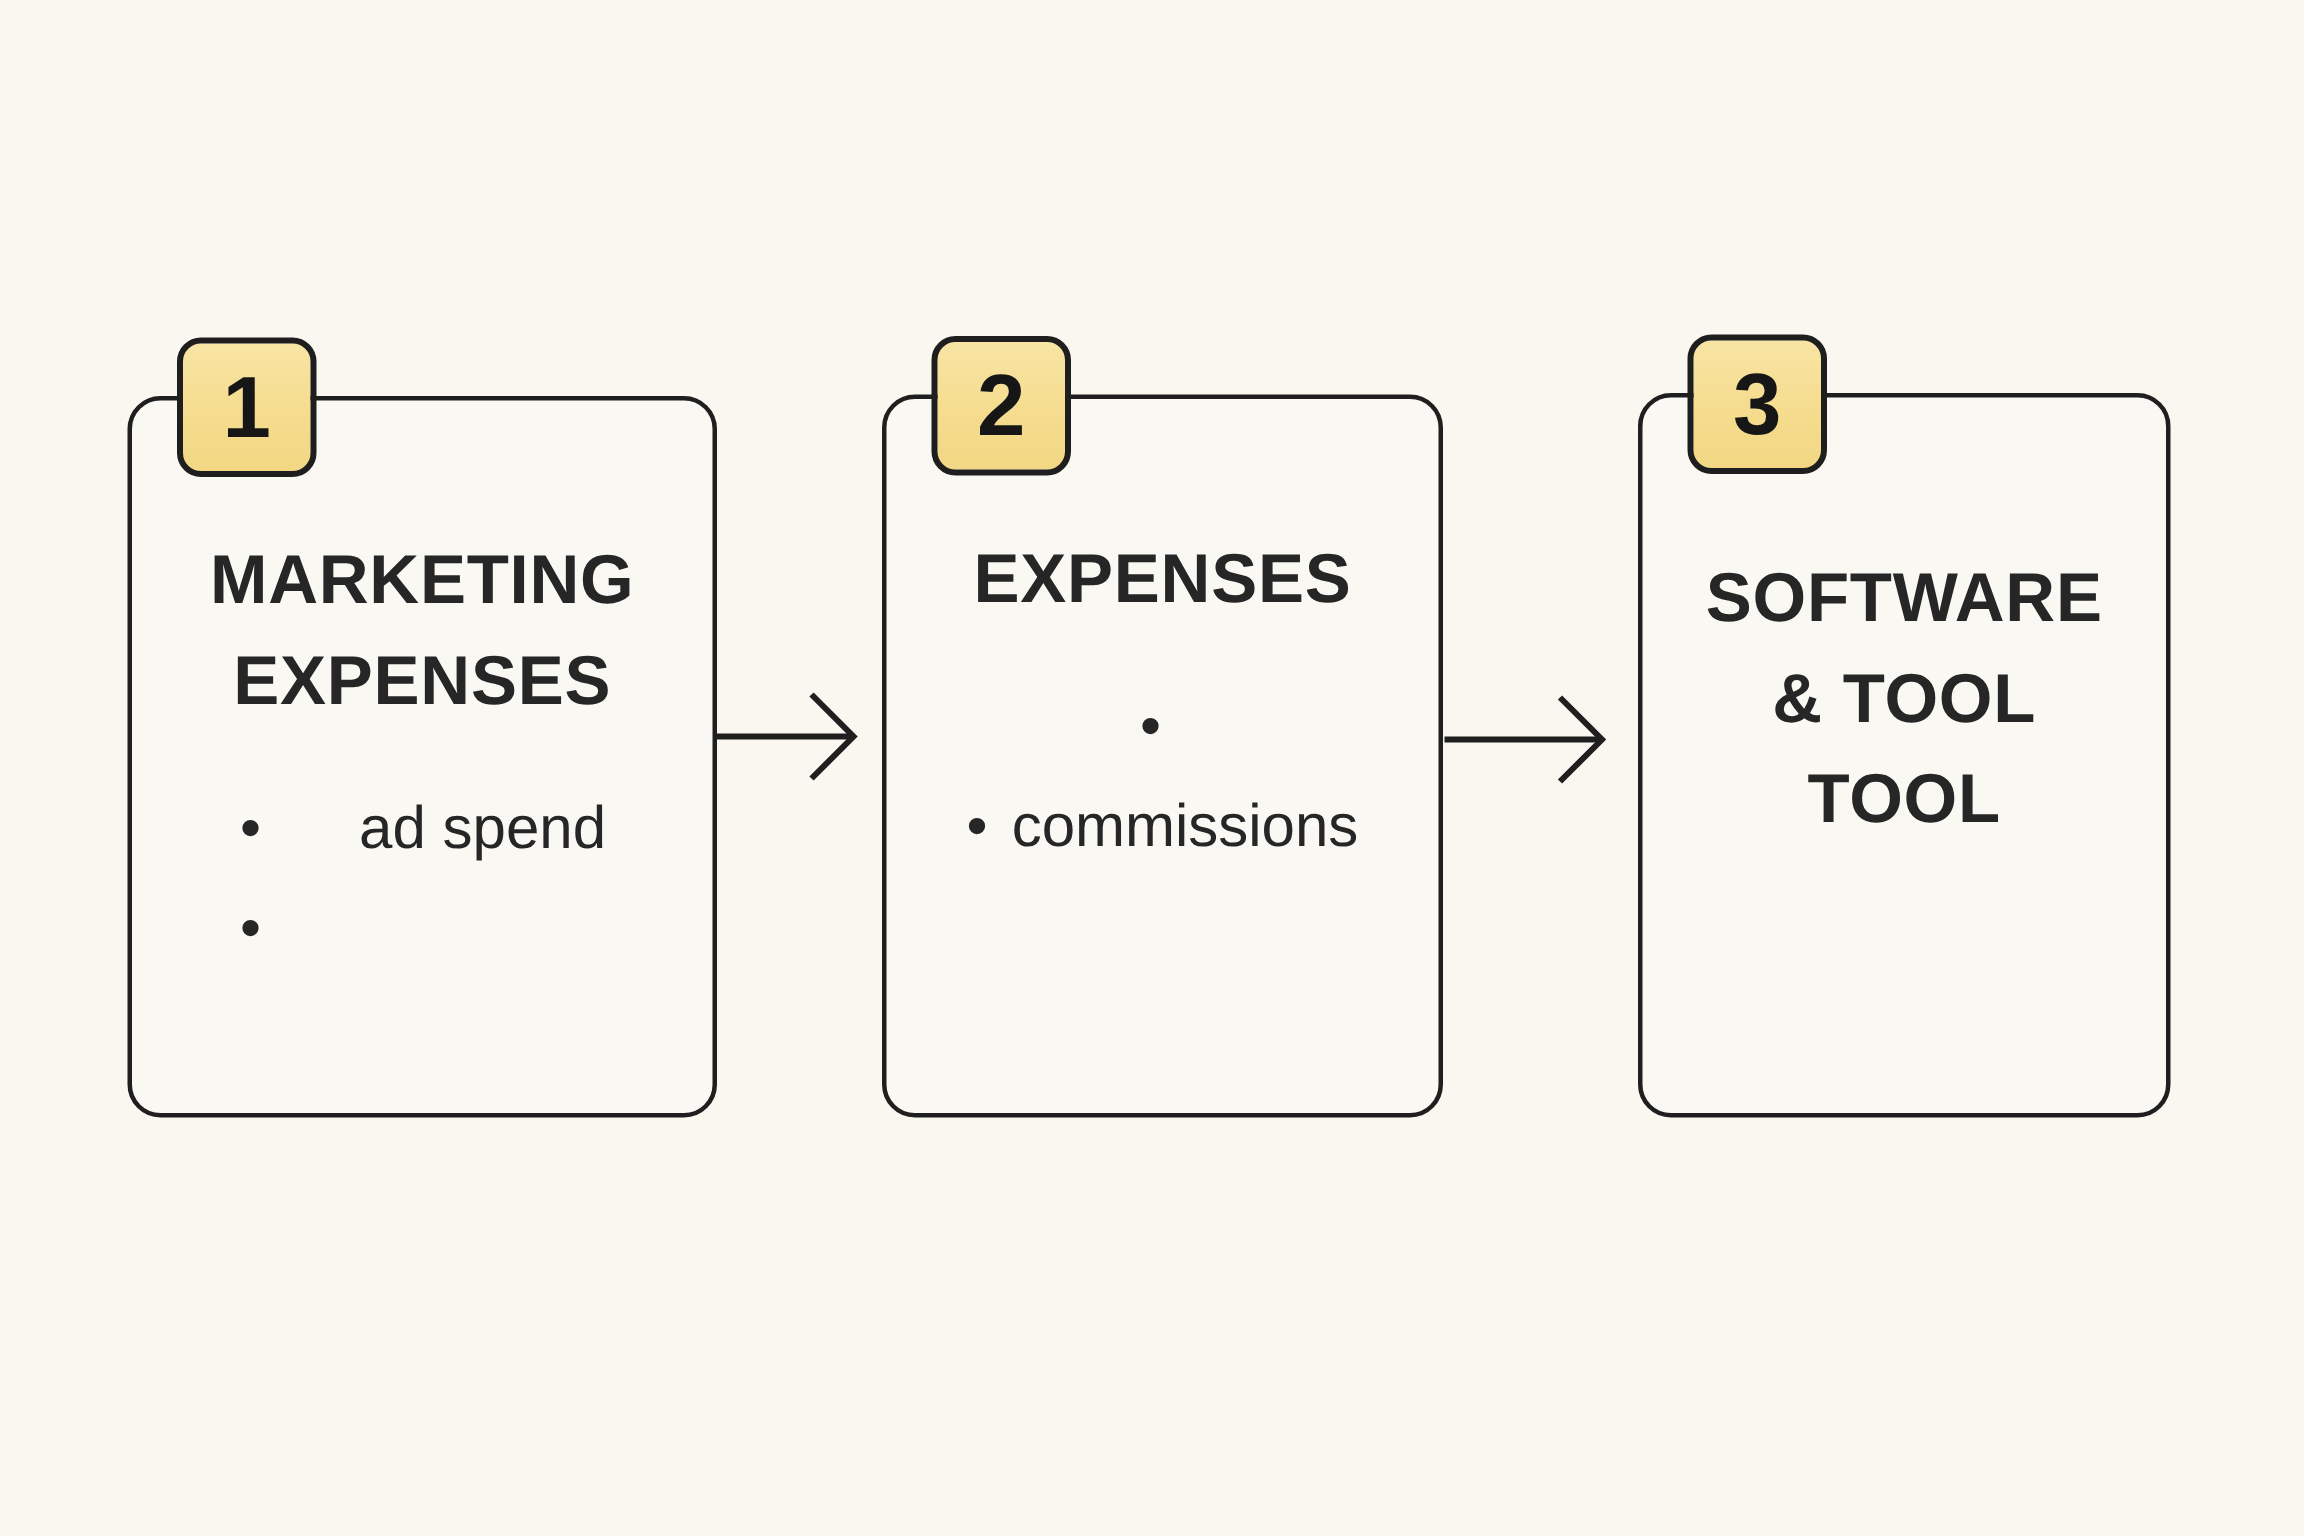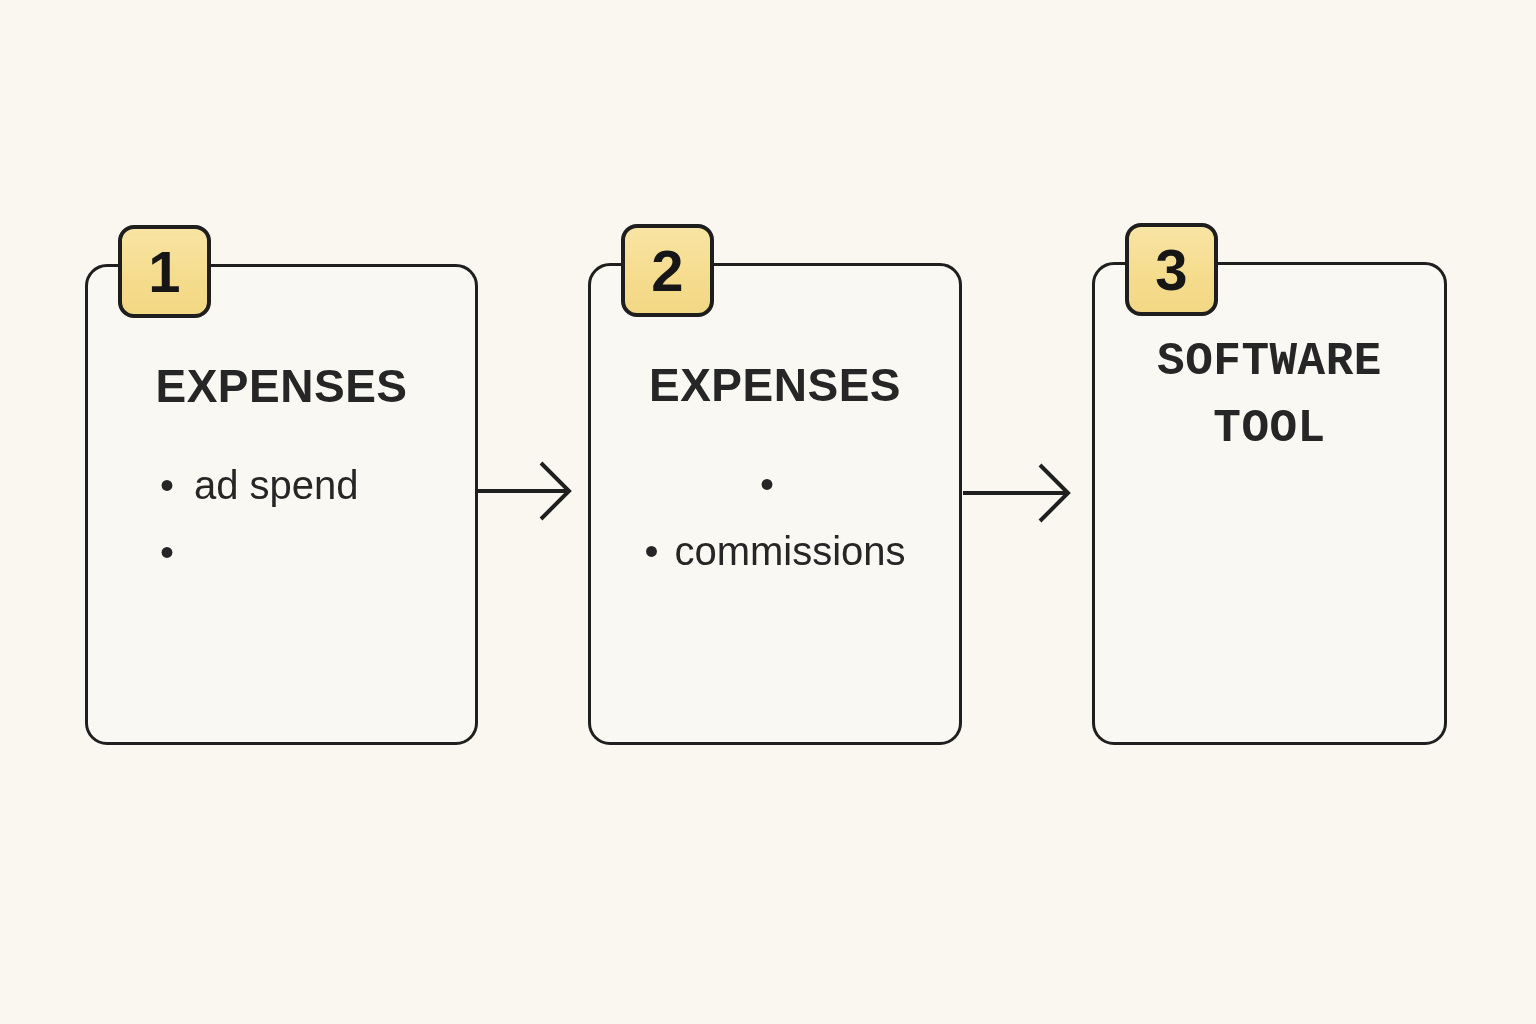--- a/index.html
+++ b/index.html
@@ -43,39 +43,39 @@
 
   .card-title {
     text-align: center;
     font-weight: 700;
     font-size: 46px;
     line-height: 67px;
     letter-spacing: 0.5px;
     color: #262626;
   }
   .card-1 .card-title, .card-2 .card-title { margin-top: 86px; }
-  .card-3 .card-title { margin-top: 64px; font-family: Liberation Mono, monospace; }
+  .card-3 .card-title { margin-top: 100px; }
   .title-line { display: block; }
 
   .bullet-list {
     margin-top: 36px;
     display: flex;
     flex-direction: column;
     gap: 9px;
     font-size: 40px;
     line-height: 58px;
     color: #262626;
   }
   .bullet-item { display: flex; align-items: flex-start; }
   .bullet-marker { flex: none; }
 
   
   .card-1 .bullet-list { margin-left: 72px; width: 280px; }
   .card-1 .bullet-marker { width: 34px; }
-  .card-1 .bullet-text { width: 210px; }
+  .card-1 .bullet-text { width: 210px; text-align: right; }
 
   
   .card-2 .bullet-item { justify-content: center; }
   .card-2 .bullet-marker { margin-right: 16px; }
 
   .arrow {
     position: absolute;
     overflow: visible;
   }
   .arrow-1 { left: 478px; top: 452px; }
@@ -84,20 +84,21 @@
 </head>
 <body>
 
 <div class="canvas">
 
   <div class="card card-1">
     <div class="badge">
       <span>1</span>
     </div>
     <div class="card-title">
+      <span class="title-line">MARKETING</span>
       <span class="title-line">EXPENSES</span>
     </div>
     <div class="bullet-list">
       <div class="bullet-item">
         <span class="bullet-marker">•</span>
         <span class="bullet-text">ad spend</span>
       </div>
       <div class="bullet-item">
         <span class="bullet-marker">•</span>
       </div>
@@ -131,17 +132,18 @@
     <line x1="0" y1="39" x2="103" y2="39" stroke="#1F1F1F" stroke-width="4"></line>
     <polyline points="77,11 105,39 77,67" fill="none" stroke="#1F1F1F" stroke-width="4"></polyline>
   </svg>
 
   <div class="card card-3">
     <div class="badge">
       <span>3</span>
     </div>
     <div class="card-title">
       <span class="title-line">SOFTWARE</span>
+      <span class="title-line">&amp; TOOL</span>
       <span class="title-line">TOOL</span>
     </div>
   </div>
 
 </div>
 
 </body></html>

